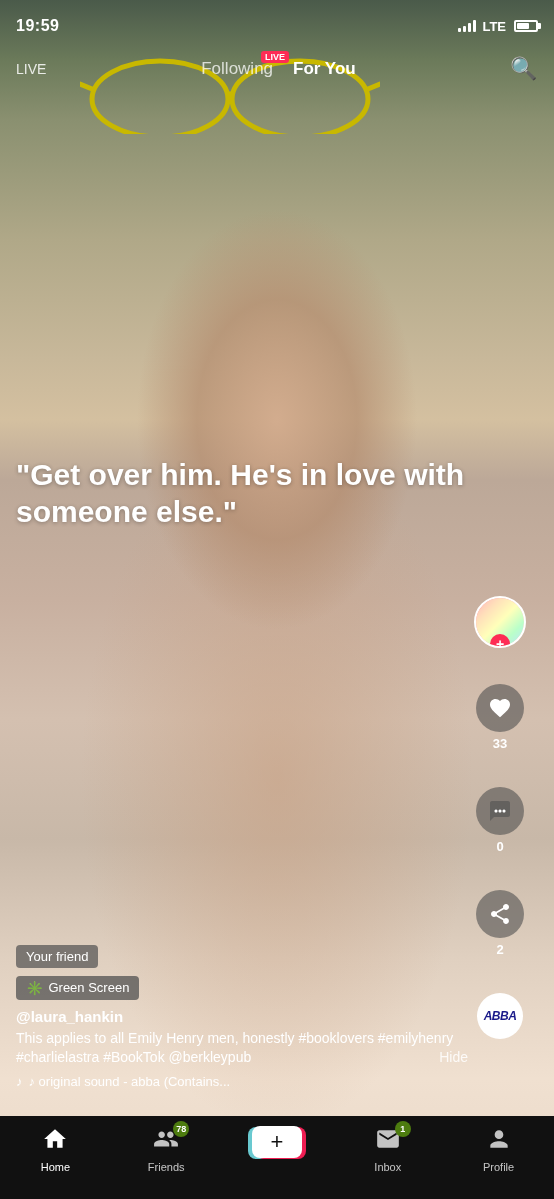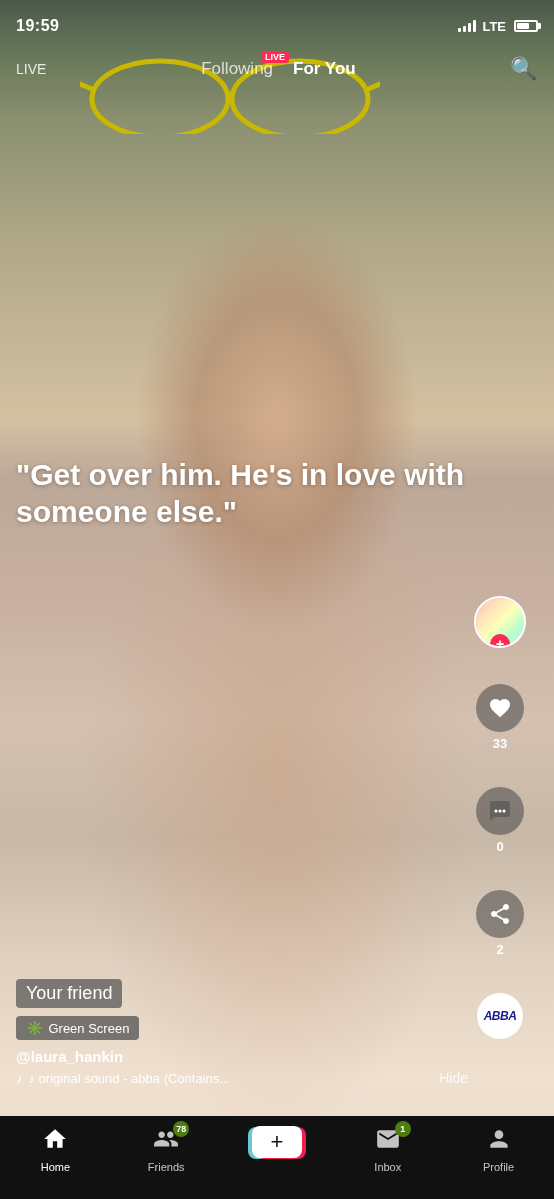--- a/index.html
+++ b/index.html
@@ -292,21 +292,21 @@
     .tag-row {
       display: flex;
       gap: 8px;
       margin-bottom: 8px;
       flex-wrap: wrap;
     }
 
     .tag-badge {
       background: rgba(80, 80, 80, 0.7);
       color: #fff;
-      font-size: 18px;
+      font-size: 13px;
       padding: 4px 10px;
       border-radius: 4px;
       font-weight: 500;
     }
 
     .green-screen-badge {
       background: rgba(80, 80, 80, 0.75);
       color: #fff;
       font-size: 13px;
       padding: 4px 10px;
@@ -531,20 +531,21 @@
     <span class="tag-badge">Your friend</span>
   </div>
   <div class="tag-row">
     <span class="green-screen-badge">
       <span class="sparkle">✳️</span>
       <span>Green Screen</span>
     </span>
   </div>
   <div class="username">@laura_hankin</div>
   <div class="caption">
+    <span class="caption-text">This applies to all Emily Henry men, honestly #booklovers #emilyhenry #charlielastra #BookTok @berkleypub</span>
     <span class="hide-btn">Hide</span>
   </div>
   <div class="music-row">
     <span>♪</span>
     <span>♪  original sound - abba (Contains...</span>
   </div>
 </div>
 
 <div class="bottom-nav">
   <div class="nav-item">

